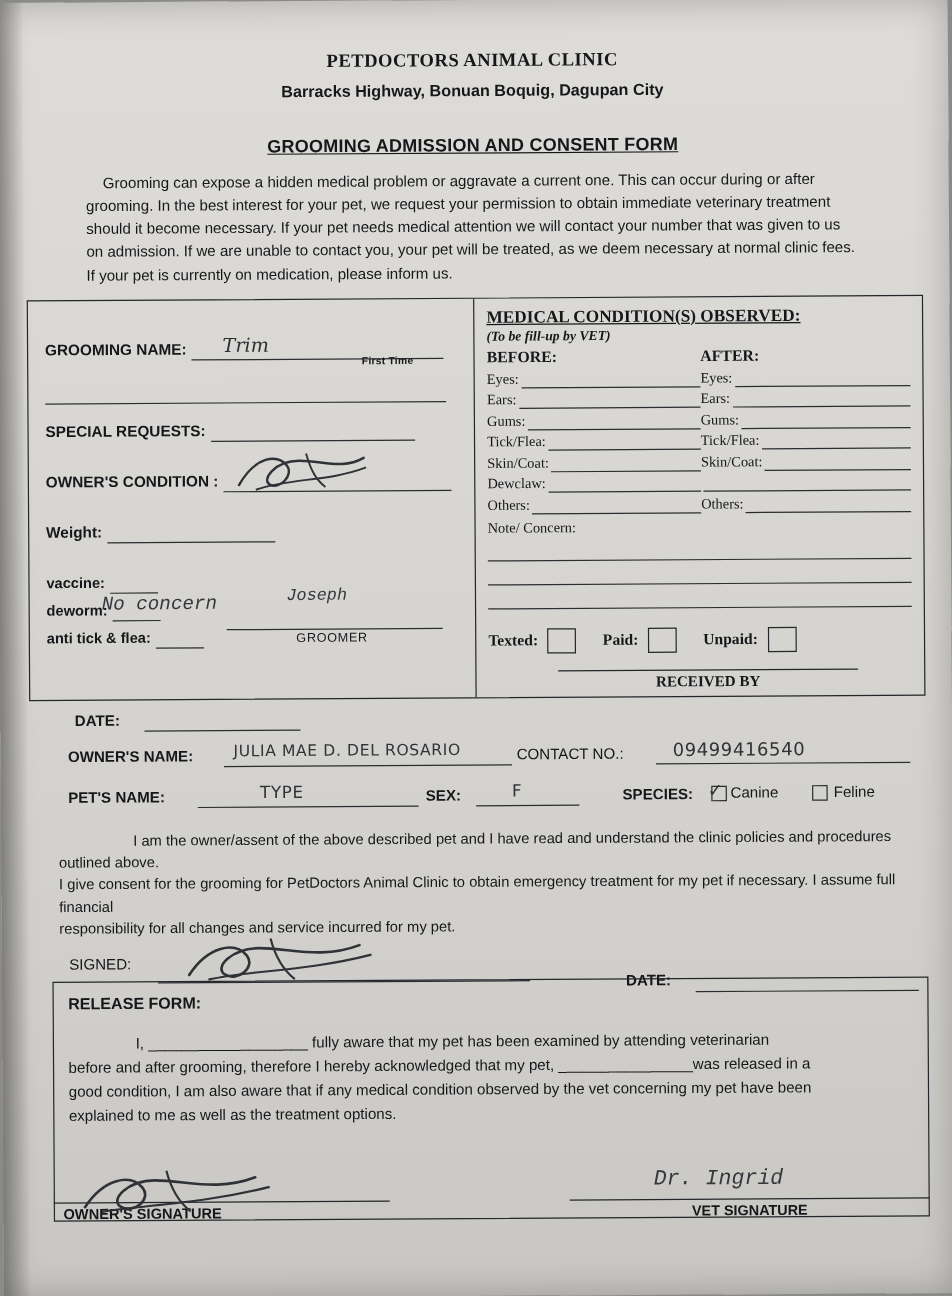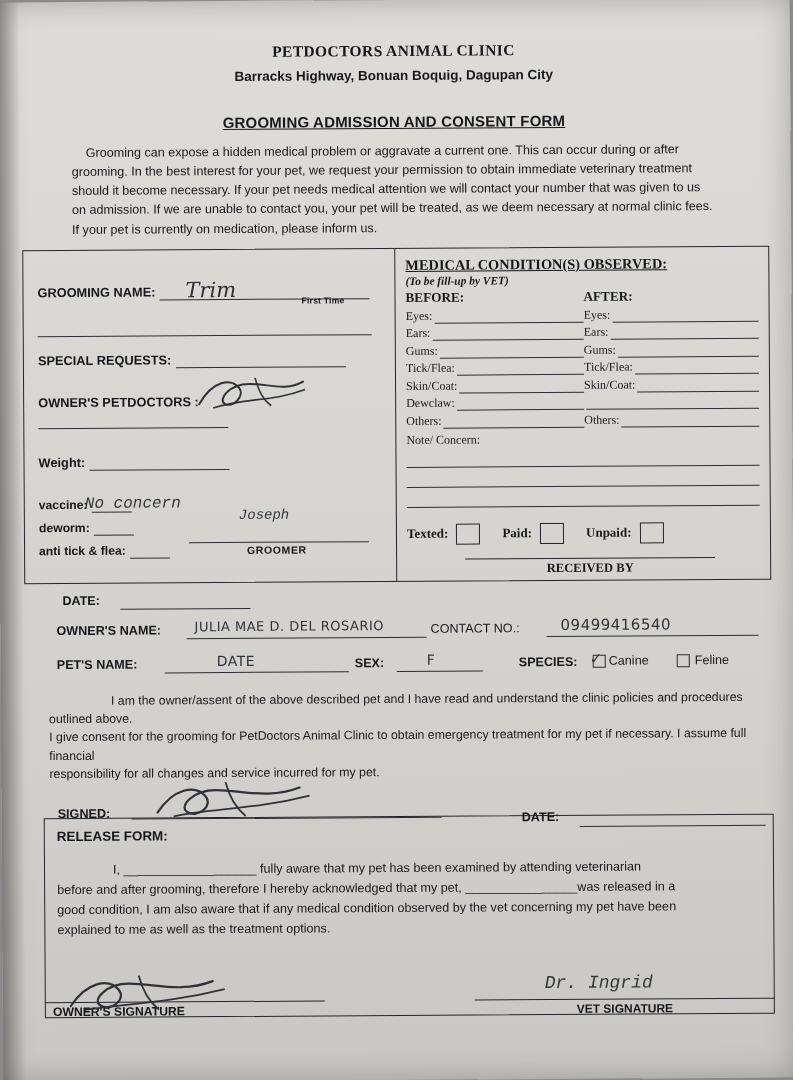--- a/index.html
+++ b/index.html
@@ -105,21 +105,21 @@
     font-style: italic;
     font-size: 15px;
     color: #2b2e33;
   }
   .tiny-cap {
     font-weight: bold;
     font-size: 8.6px;
     letter-spacing: 0.2px;
   }
   .groomer-cap {
-    font-weight: bold;
+    font-weight: normal;
     font-size: 10.5px;
     letter-spacing: 0.6px;
   }
 
   
   .med-title {
     font-family: "Liberation Serif", serif;
     font-weight: bold;
     font-size: 14.4px;
     text-decoration: underline;
@@ -273,35 +273,35 @@
       <span class="l">If your pet is currently on medication, please inform us.</span>
     </div>
 
     <div class="mainbox">
 
       <div class="col-left">
 
         <div class="row" style="margin-top:20px">
           <span class="lbl">GROOMING NAME:</span>
           <span class="fillline" style="width:210px"></span>
-          <span class="hand" style="position:absolute; left:148px; top:-4px; font-size:21px">Trim</span>
+          <span class="hand" style="position:absolute; left:148px; top:-4px; font-size:16px">Trim</span>
           <span class="tiny-cap" style="position:absolute; left:264px; top:14px">First Time</span>
         </div>
 
         <div class="row" style="margin-top:18px">
           <span class="fillline" style="width:334px"></span>
         </div>
 
         <div class="row" style="margin-top:14px">
           <span class="lbl">SPECIAL REQUESTS:</span>
           <span class="fillline" style="width:170px"></span>
         </div>
 
         <div class="row" style="margin-top:24px">
-          <span class="lbl">OWNER'S PETDOCTORS :</span>
+          <span class="lbl">OWNER'S CONDITION :</span>
           <span class="fillline" style="width:190px"></span>
           <svg class="scrawl" style="left:155px; top:-18px" width="120" height="42">
             <path d="M6,30 C20,6 38,4 46,14 C52,22 40,34 32,30 C24,26 36,10 56,10 C76,10 92,18 110,8" stroke="#2f3237" stroke-width="2" fill="none" stroke-linecap="round"></path>
             <path d="M20,34 C50,24 80,28 112,16" stroke="#2f3237" stroke-width="1.6" fill="none"></path>
             <path d="M62,4 C66,18 70,26 78,32" stroke="#2f3237" stroke-width="1.6" fill="none"></path>
           </svg>
         </div>
 
         <div class="row" style="margin-top:24px">
           <span class="lbl">Weight:</span>
@@ -439,40 +439,40 @@
         <span class="ul" style="position:absolute; left:138px; top:5px; width:240px"></span>
         <span class="printhand" style="position:absolute; left:146px; top:0px; font-size:13px">JULIA MAE D. DEL ROSARIO</span>
         <span style="position:absolute; left:382px; top:4px; font-weight:normal">CONTACT NO.:</span>
         <span class="ul" style="position:absolute; left:498px; top:5px; width:212px"></span>
         <span class="printhand" style="position:absolute; left:512px; top:-1px; font-size:15px">09499416540</span>
       </div>
 
       <div class="r" style="height:34px">
         <span style="position:absolute; left:8px; top:4px; font-weight:bold">PET'S NAME:</span>
         <span class="ul" style="position:absolute; left:116px; top:5px; width:184px"></span>
-        <span class="printhand" style="position:absolute; left:168px; top:0px; font-size:14px">DATE</span>
+        <span class="printhand" style="position:absolute; left:168px; top:0px; font-size:14px">TYPE</span>
         <span style="position:absolute; left:306px; top:4px; font-weight:bold">SEX:</span>
         <span class="ul" style="position:absolute; left:348px; top:5px; width:86px"></span>
         <span class="printhand" style="position:absolute; left:378px; top:0px; font-size:14px">F</span>
         <span style="position:absolute; left:470px; top:4px; font-weight:bold">SPECIES:</span>
         <span style="position:absolute; left:544px; top:4px; width:11px; height:11px; border:1.2px solid #2a2d31"></span>
         <span style="position:absolute; left:541px; top:-1px; font-size:15px; color:#2f3237">✓</span>
         <span style="position:absolute; left:560px; top:3px">Canine</span>
         <span style="position:absolute; left:628px; top:4px; width:11px; height:11px; border:1.2px solid #2a2d31"></span>
         <span style="position:absolute; left:646px; top:3px">Feline</span>
       </div>
 
       <div class="consent">
         <span class="l" style="text-indent:62px">I am the owner/assent of the above described pet and I have read and understand the clinic policies and procedures outlined above.</span>
         <span class="l">I give consent for the grooming for PetDoctors Animal Clinic to obtain emergency treatment for my pet if necessary. I assume full financial</span>
         <span class="l">responsibility for all changes and service incurred for my pet.</span>
       </div>
 
       <div class="r" style="height:40px; margin-top:8px">
-        <span style="position:absolute; left:8px; top:16px; font-weight:bold">SIGNED:</span>
+        <span style="position:absolute; left:8px; top:6px; font-weight:normal">SIGNED:</span>
         <span class="ul" style="position:absolute; left:82px; top:14px; width:310px"></span>
         <svg class="scrawl" style="left:100px; top:-10px" width="180" height="44">
           <path d="M8,32 C24,8 46,4 56,16 C64,26 48,38 38,32 C28,26 44,10 66,10 C92,10 118,20 150,8" stroke="#2f3237" stroke-width="2.2" fill="none" stroke-linecap="round"></path>
           <path d="M24,36 C60,28 104,30 160,16" stroke="#2f3237" stroke-width="1.8" fill="none"></path>
           <path d="M76,2 C80,18 86,28 96,36" stroke="#2f3237" stroke-width="1.8" fill="none"></path>
         </svg>
         <span style="position:absolute; left:472px; top:22px; font-weight:bold">DATE:</span>
         <span class="ul" style="position:absolute; left:530px; top:24px; width:186px"></span>
       </div>
     </div>

